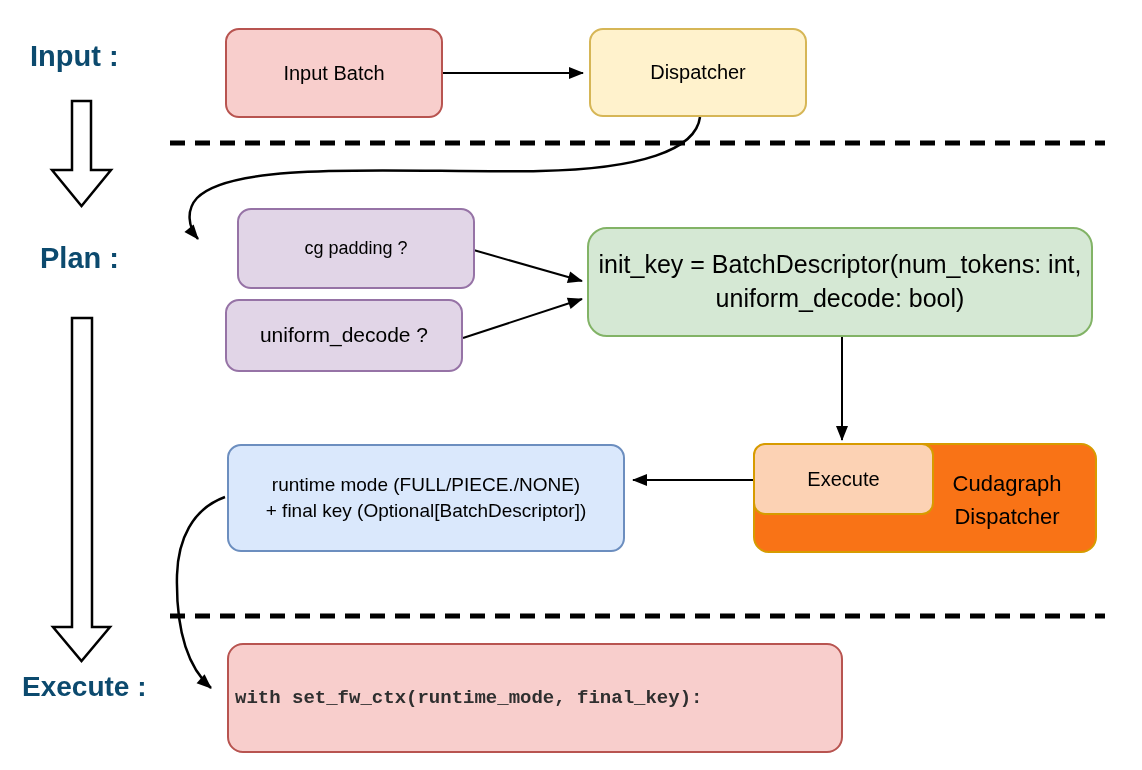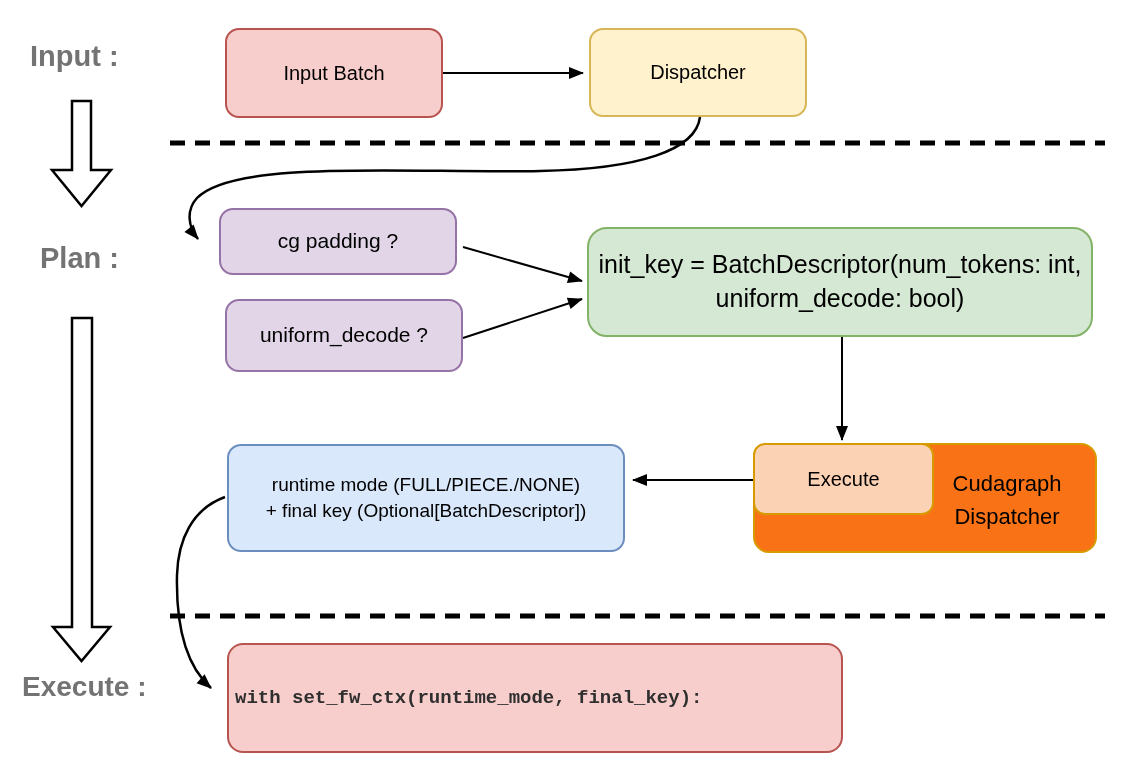--- a/index.html
+++ b/index.html
@@ -2,39 +2,39 @@
 <html><head>
 <meta charset="utf-8">
 <style>
   html,body{margin:0;padding:0;background:#ffffff;}
   #stage{
     position:relative;width:1142px;height:770px;background:#ffffff;
     font-family:"Liberation Sans",sans-serif;color:#000;overflow:hidden;
   }
   #edges{position:absolute;left:0;top:0;width:1142px;height:770px;z-index:0;}
   .phase-label{
-    position:absolute;font-weight:700;color:#737373;z-index:2;white-space:nowrap;
+    position:absolute;font-weight:700;color:#0c4a6e;z-index:2;white-space:nowrap;
   }
   .node{
     position:absolute;z-index:1;border-radius:14px;border:2px solid #b91c1c;
     display:flex;flex-direction:column;align-items:center;justify-content:center;
     text-align:center;line-height:1.35;box-sizing:border-box;
   }
   .node .ln{white-space:pre;}
   .red   {background:#f8cecc;border-color:#b85450;}
   .yellow{background:#fff2cc;border-color:#d6b656;}
   .purple{background:#e1d5e7;border-color:#9673a6;}
   .green {background:#d5e8d4;border-color:#82b366;border-radius:20px;}
   .blue  {background:#dae8fc;border-color:#6c8ebf;}
   .orange-outer{background:#f97316;border-color:#d79b00;border-radius:16px;
     justify-content:center;align-items:flex-end;text-align:right;}
   .orange-inner{background:#fcd2b4;border-color:#d79b00;border-radius:12px;}
   #node-input-batch    {left:225px;top:28px; width:218px;height:90px;font-size:20px;}
   #node-preprocess     {left:589px;top:28px; width:218px;height:89px;font-size:20px;}
-  #node-cg-padding     {left:219px;top:208px;width:238px;height:67px;font-size:21px;}
+  #node-cg-padding     {left:237px;top:208px;width:238px;height:81px;font-size:18px;}
   #node-uniform-decode {left:225px;top:299px;width:238px;height:73px;font-size:21px;}
   #node-init-key       {left:587px;top:227px;width:506px;height:110px;font-size:25px;}
   #node-runtime-mode   {left:227px;top:444px;width:398px;height:108px;font-size:19px;}
   #node-cudagraph      {left:753px;top:443px;width:344px;height:110px;}
   #node-dispatch       {left:753px;top:443px;width:181px;height:72px;font-size:20px;z-index:2;}
   #cudagraph-label{
     position:absolute;right:8px;top:0;width:160px;height:110px;display:flex;
     flex-direction:column;align-items:center;justify-content:center;
     font-size:22px;line-height:1.5;
   }

